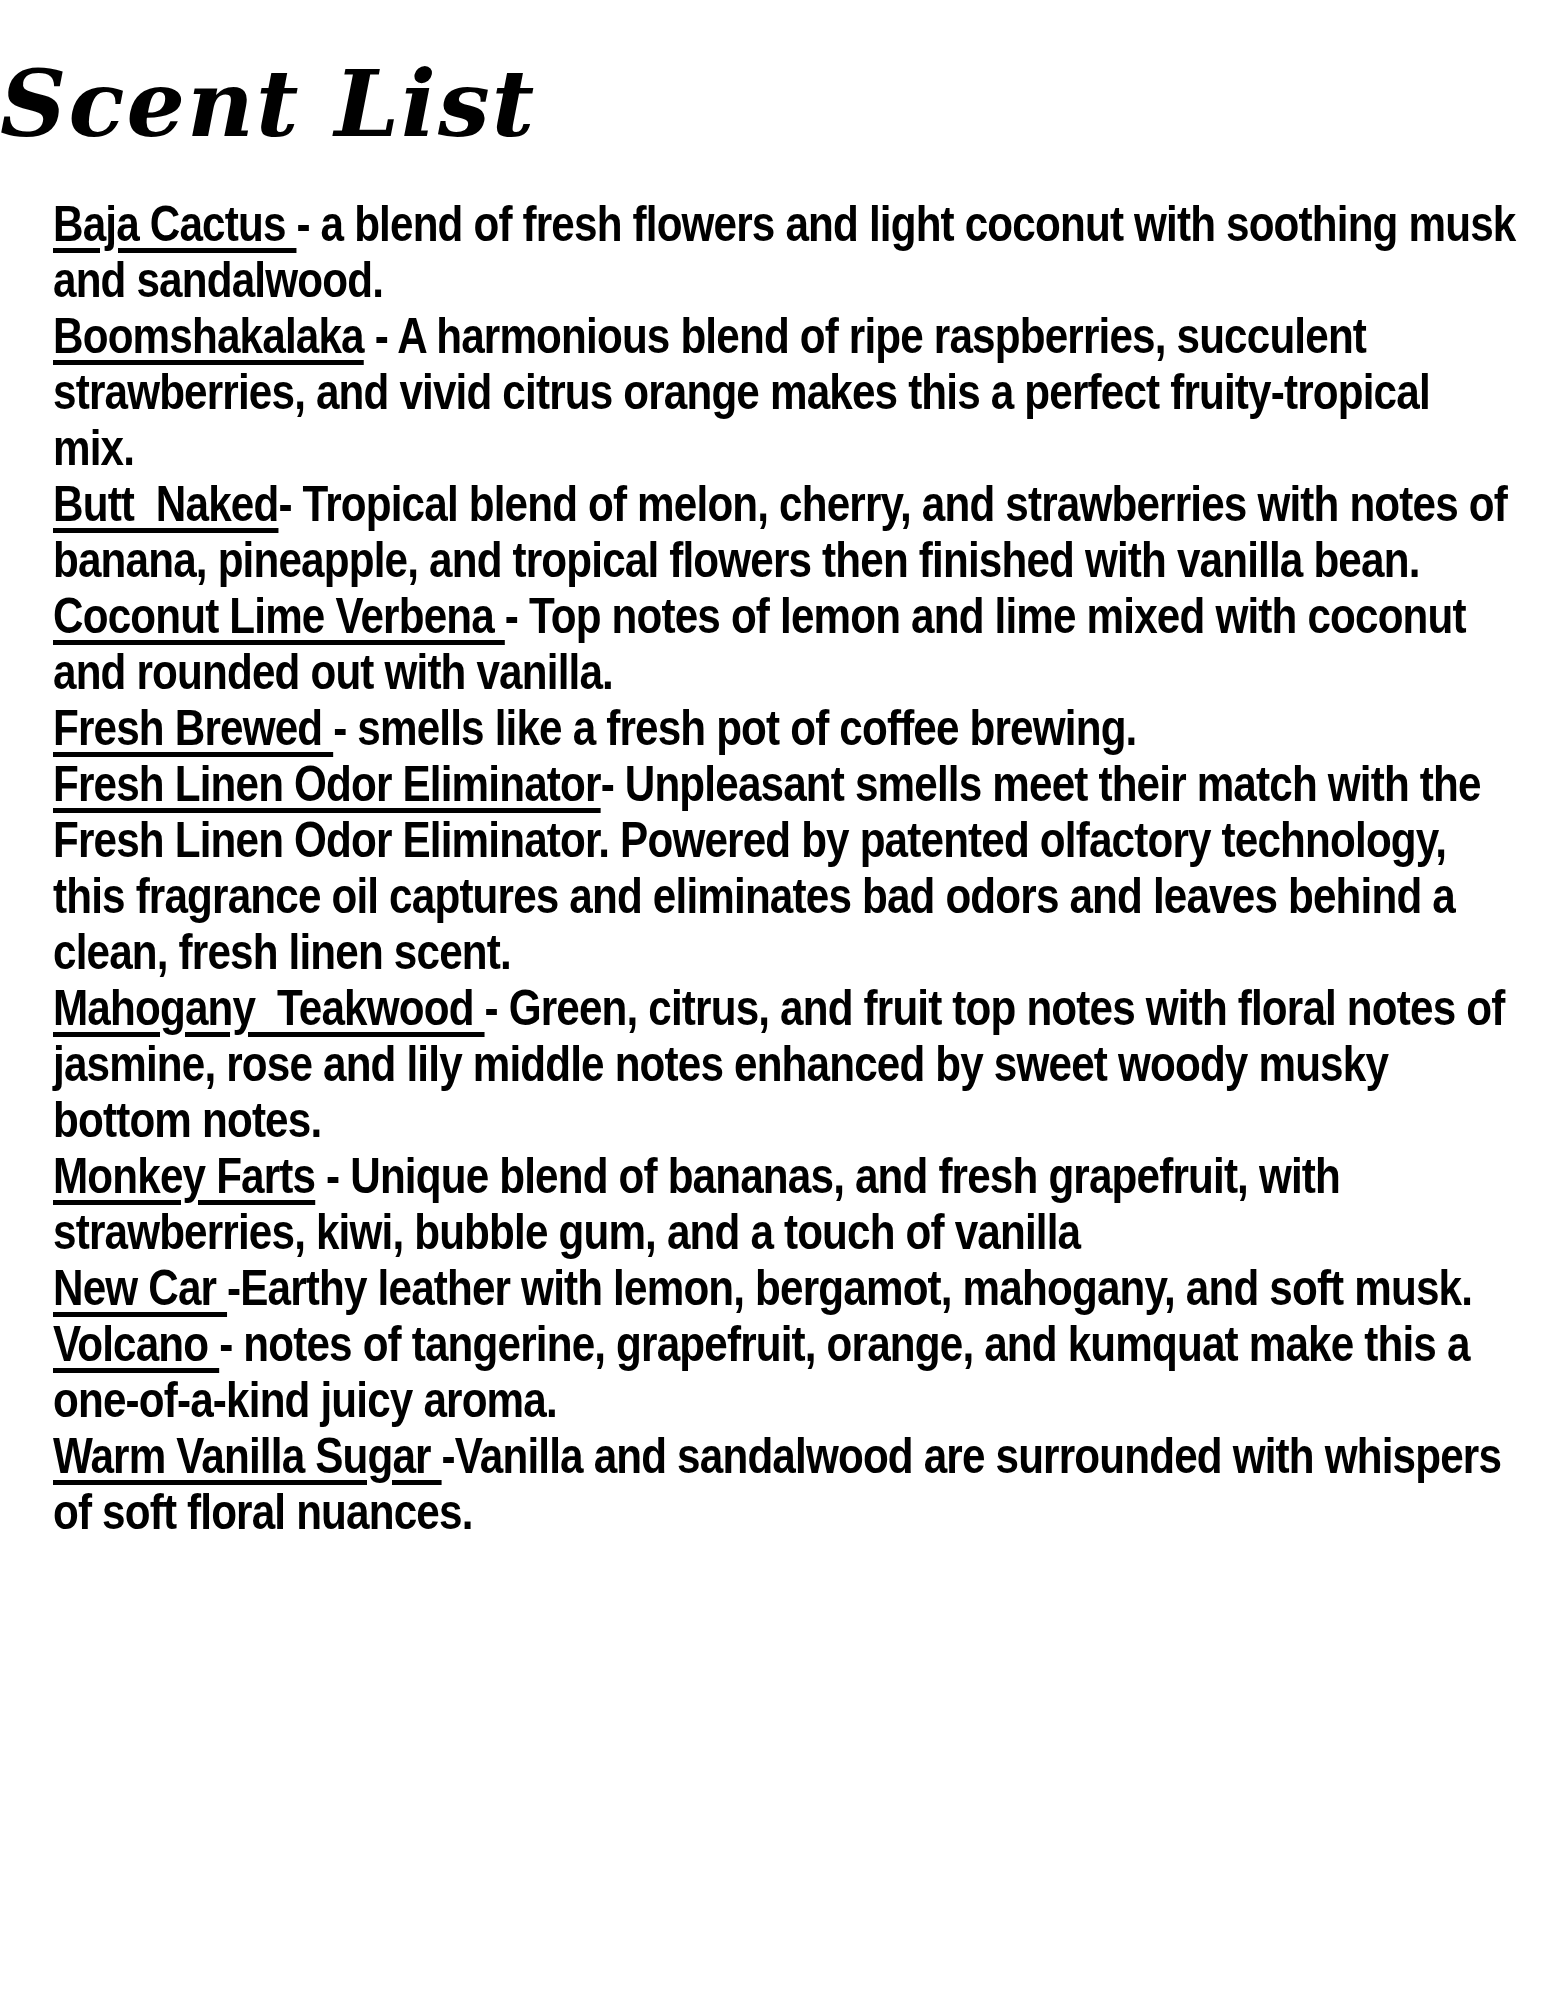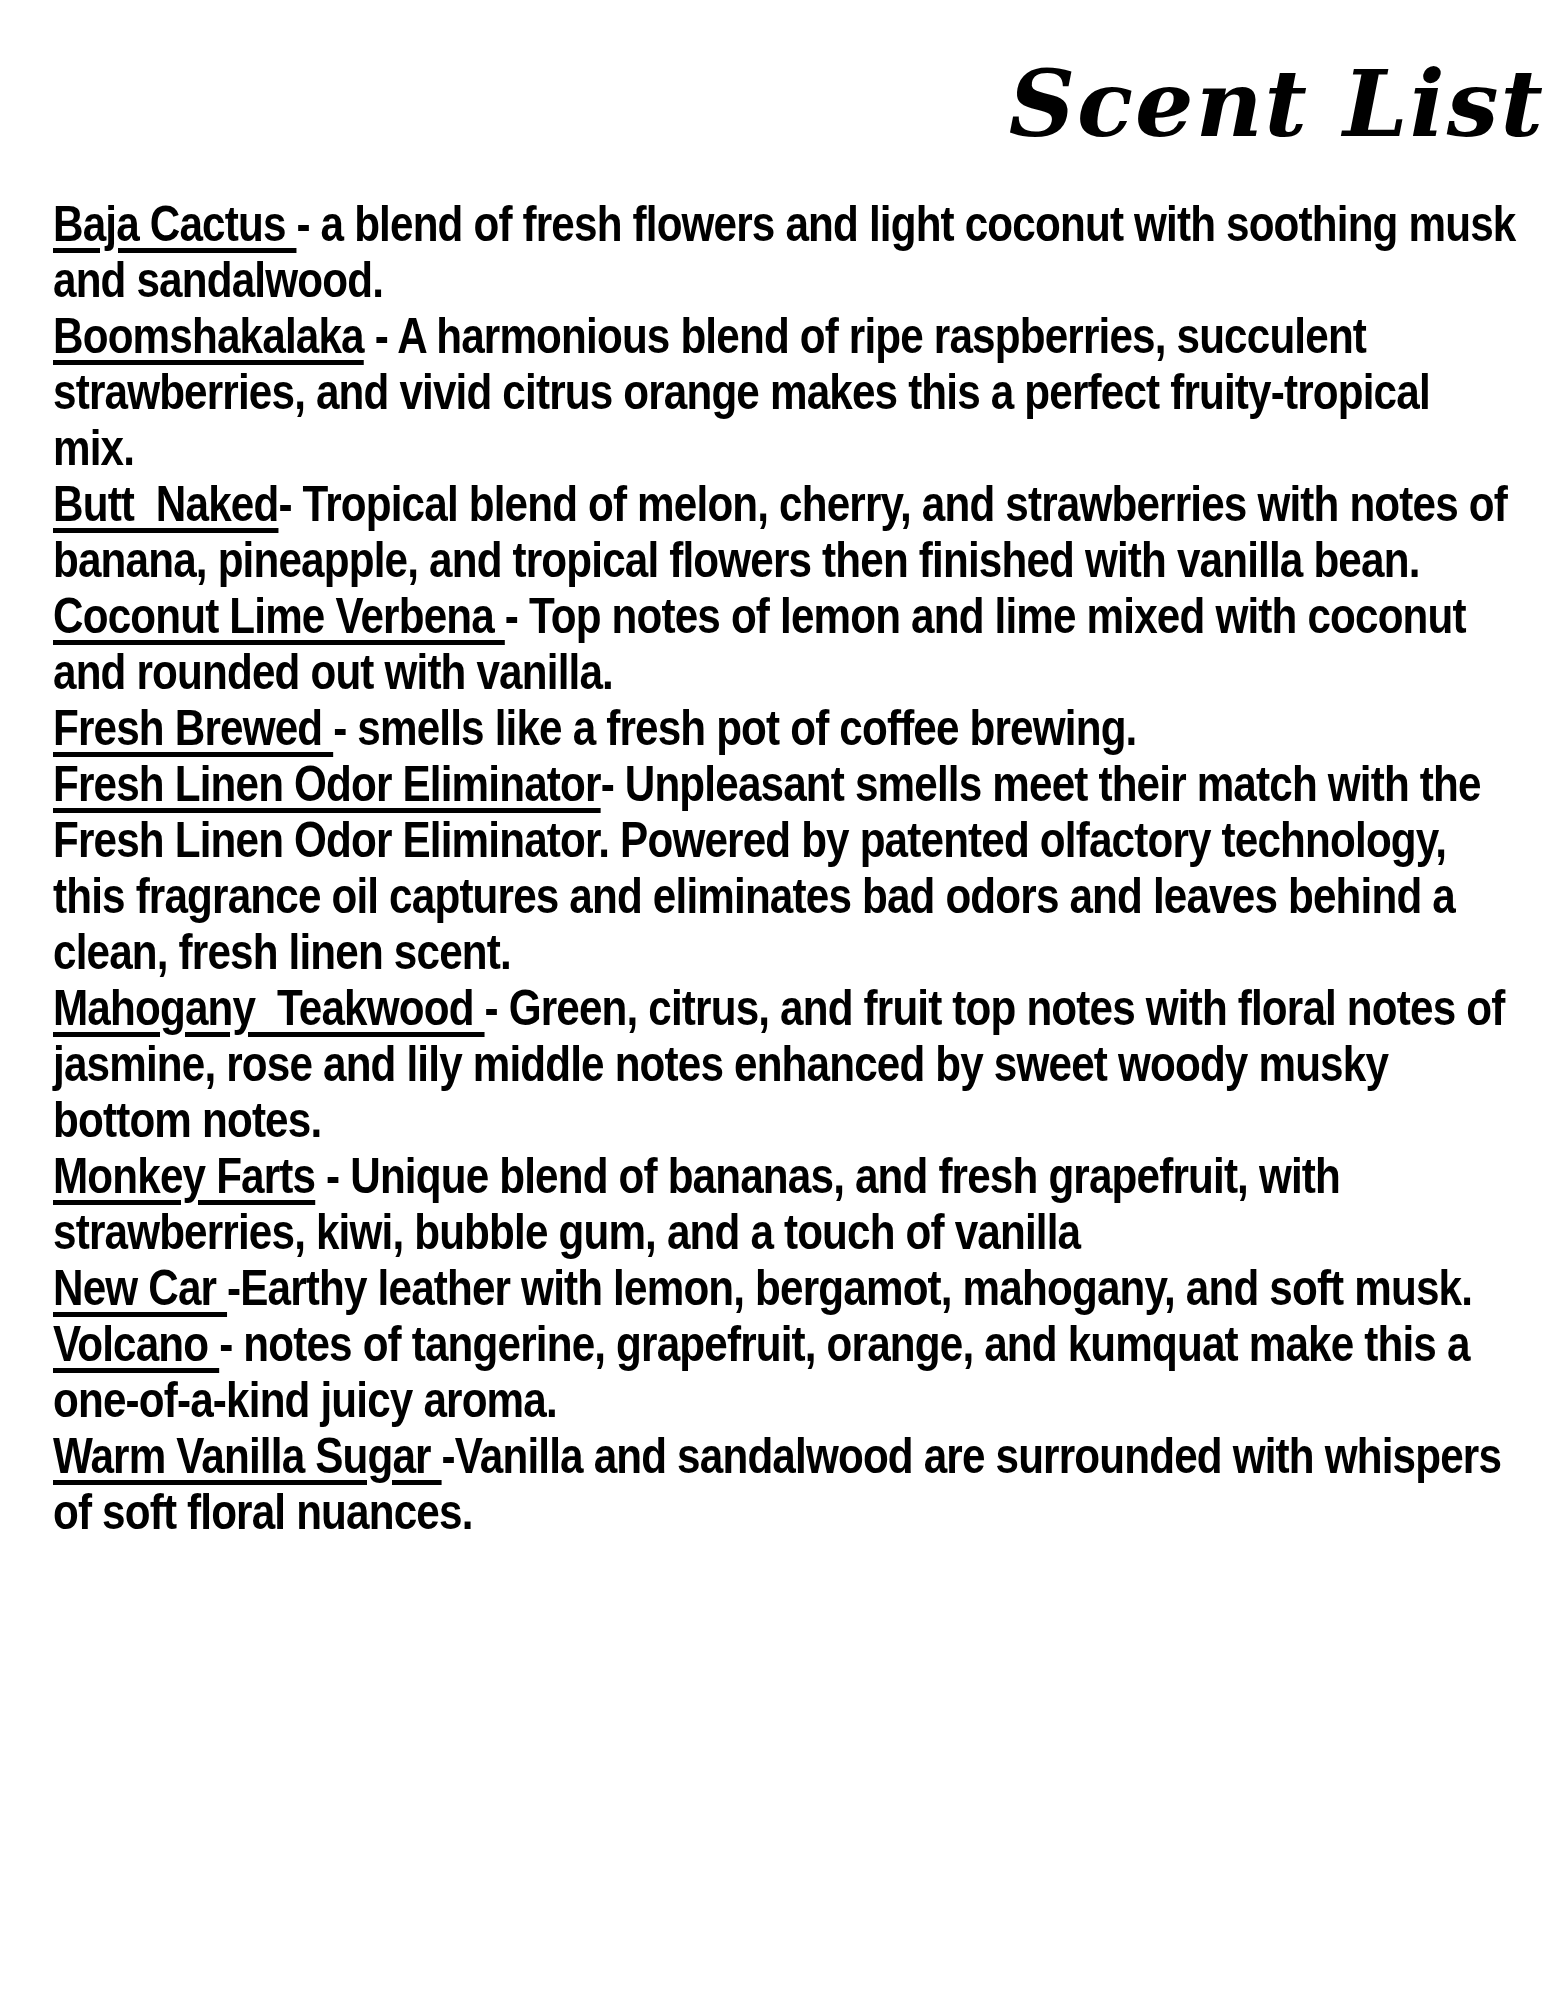--- a/index.html
+++ b/index.html
@@ -11,21 +11,21 @@
     position: relative;
     width: 1545px;
     height: 2000px;
     background: #ffffff;
     color: #000000;
     overflow: hidden;
   }
   .title {
     margin: 0;
     padding-top: 52px;
-    text-align: right;
+    text-align: left;
     font-family: "DejaVu Serif", serif;
     font-style: italic;
     font-weight: 700;
     font-size: 92px;
     line-height: 1.15;
     letter-spacing: 2px;
     color: #000000;
   }
   .scent-list {
     margin-top: 38px;

